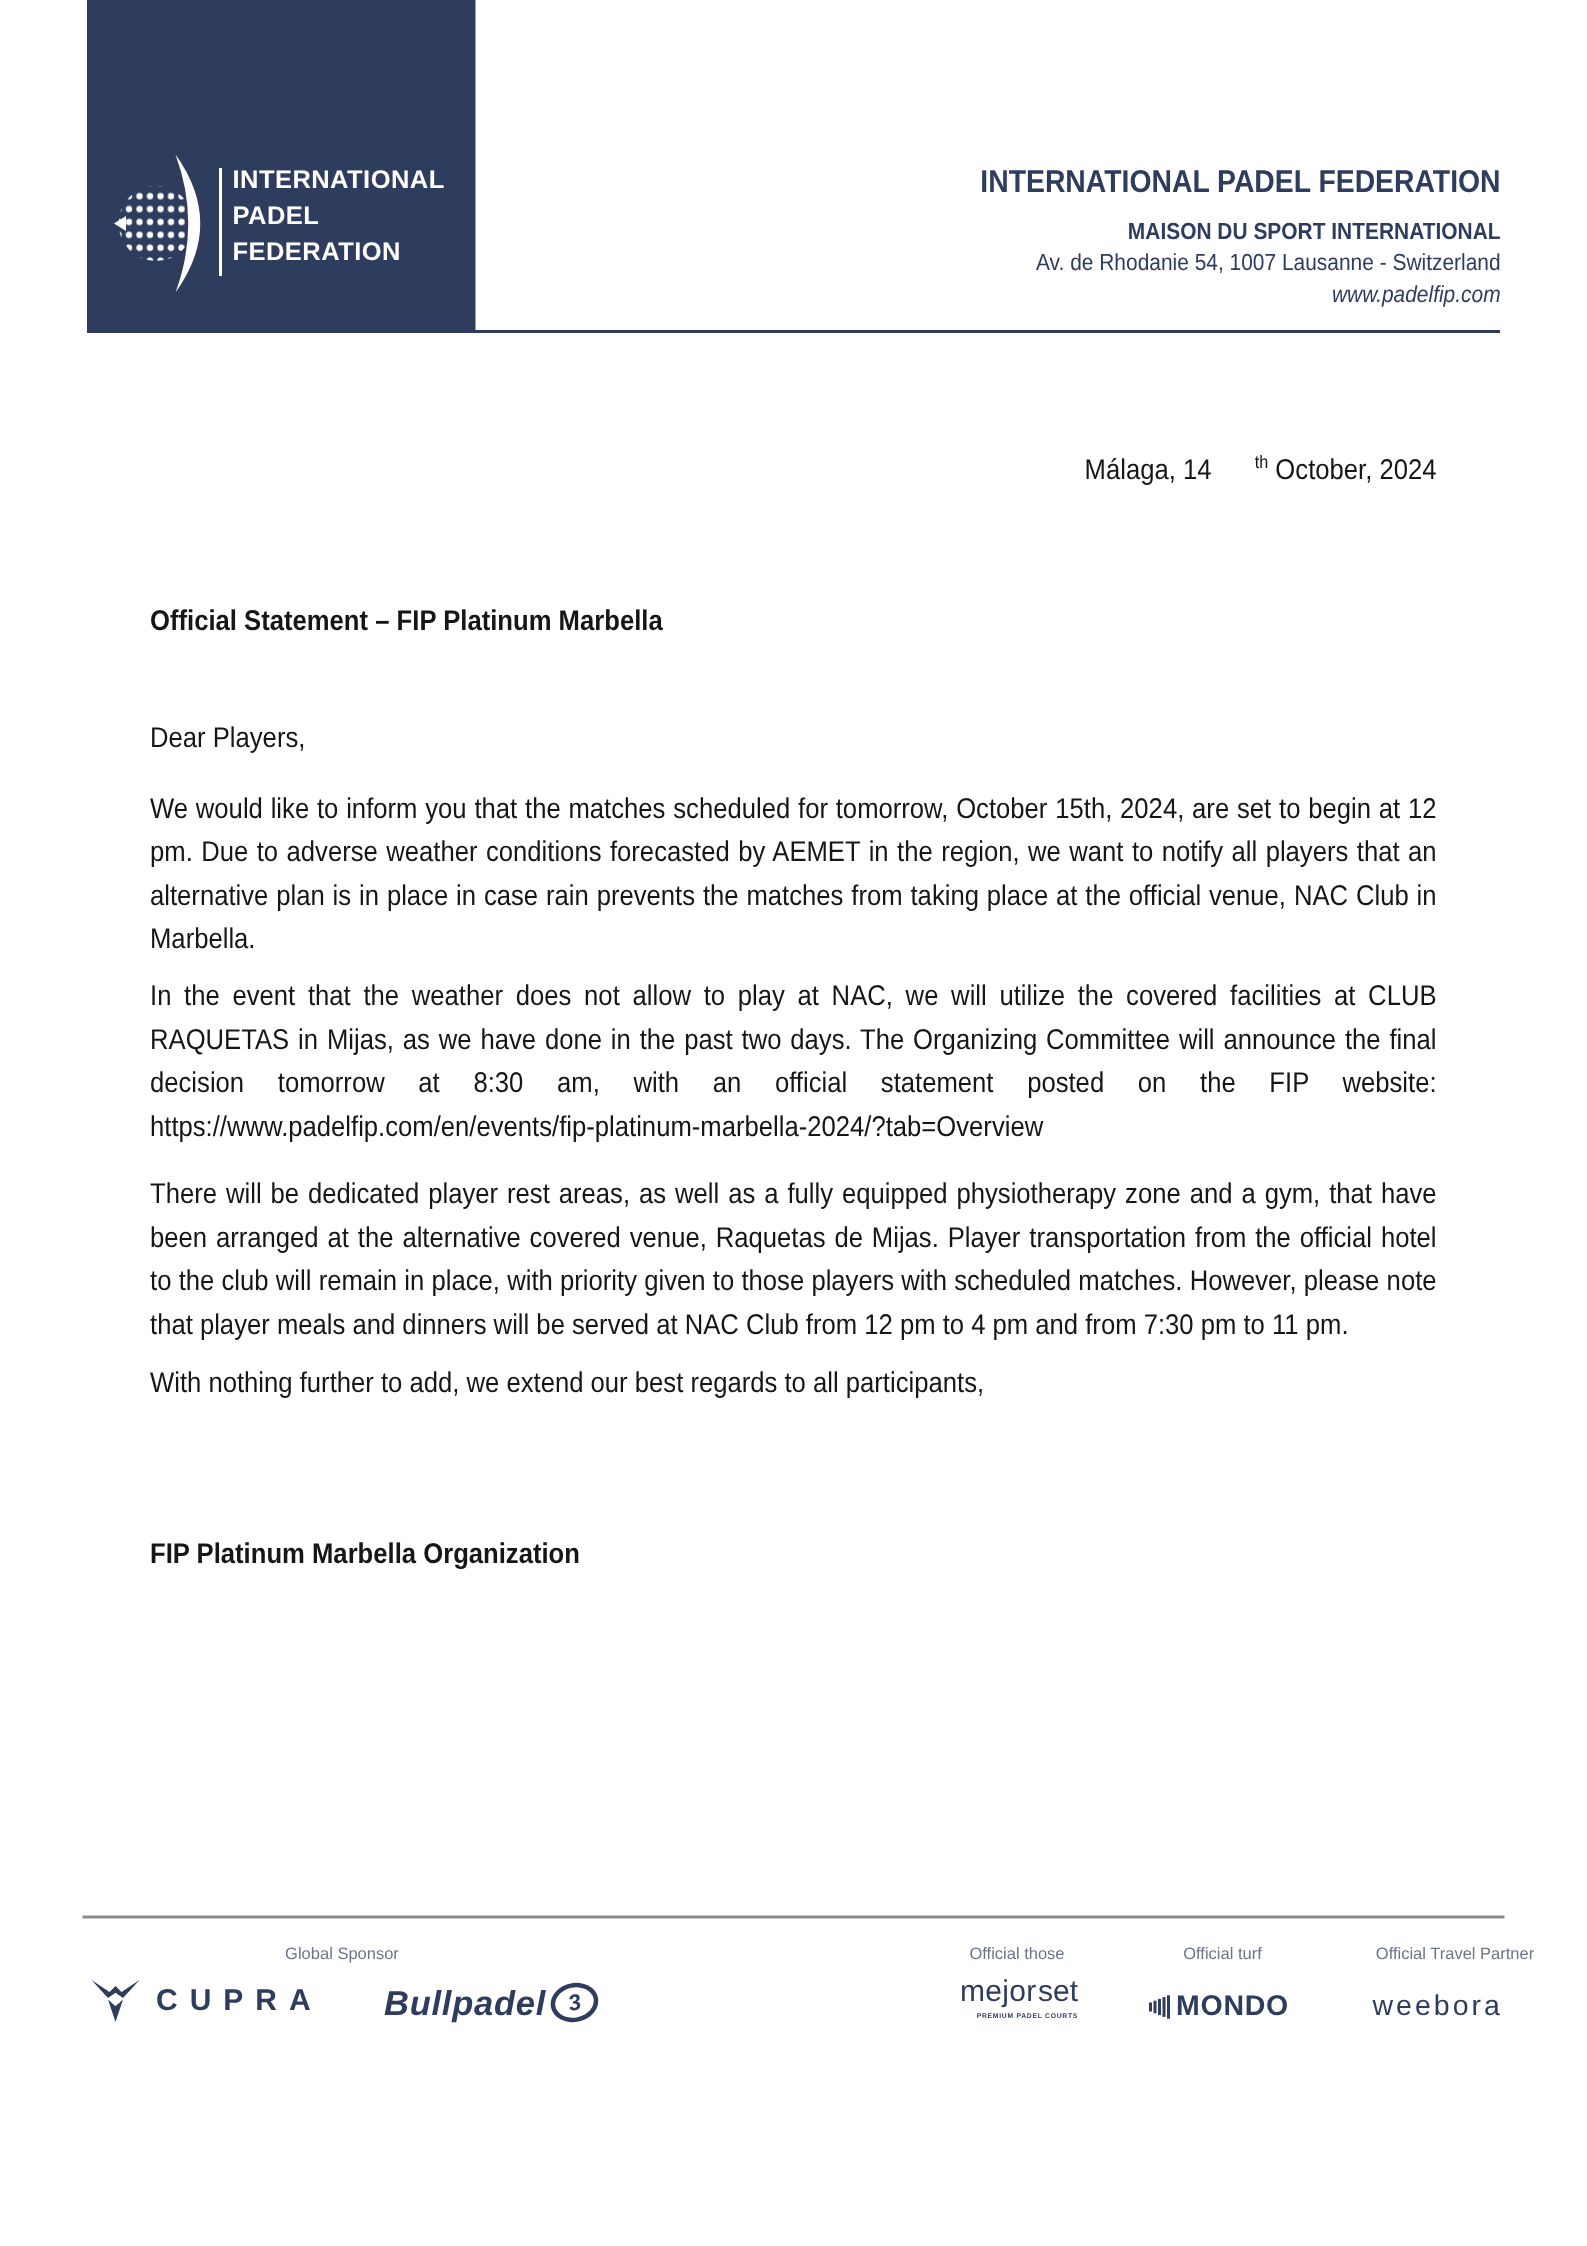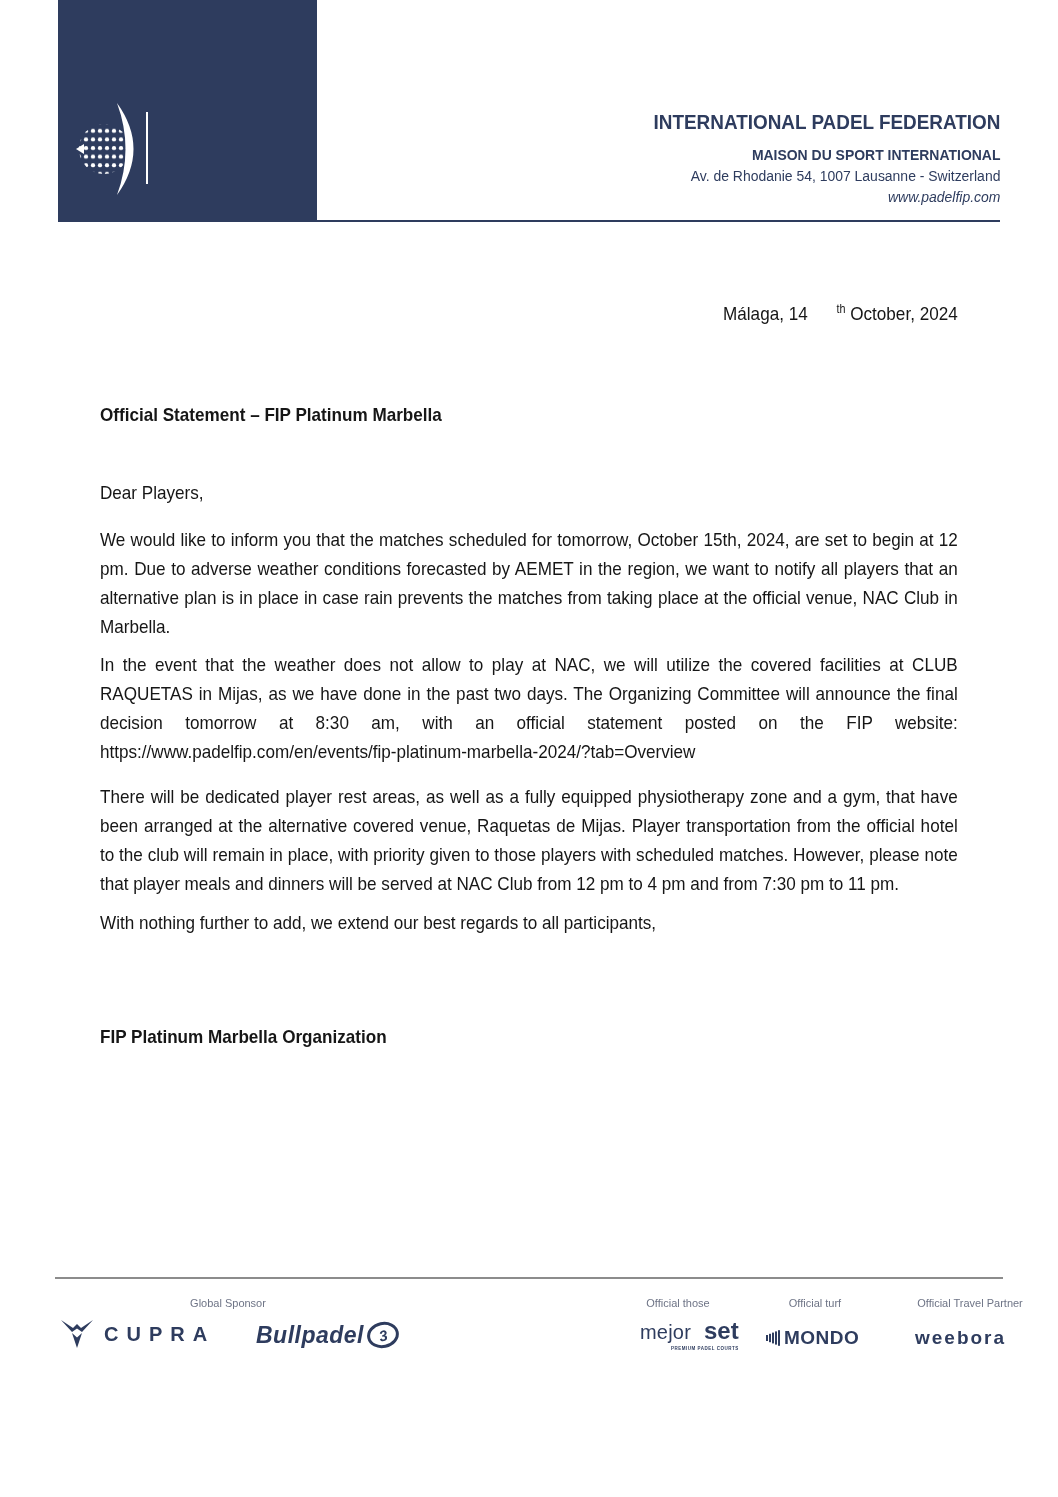--- a/index.html
+++ b/index.html
@@ -46,43 +46,48 @@
   .flabel.l4 { left:860px; }
 
   .logo { color:#2e3c5e; }
   .cupra { position:absolute; left:60px; top:1319px; display:flex; align-items:center; gap:10px; }
   .cupra-text { font-weight:bold; font-size:20px; letter-spacing:8px; }
   .bullpadel { position:absolute; left:256px; top:1322px; display:flex; align-items:flex-start; }
   .bp-text { font-weight:bold; font-style:italic; font-size:23px; letter-spacing:0.5px; }
   .bp-badge { display:inline-flex; align-items:center; justify-content:center; width:26px; height:20px; border:3px solid #2e3c5e; border-radius:50%; font-weight:bold; font-style:italic; font-size:15px; transform:rotate(-12deg); margin-left:3px; }
   .mejorset { position:absolute; left:640px; top:1317px; }
   .ms-mejor { font-size:20px; font-weight:500; letter-spacing:0.2px; }
-  .ms-set { font-size:24px; font-weight:bold; margin-left:13px; }
+  .ms-set { font-size:20px; font-weight:normal; margin-left:1px; }
   .ms-caption { font-size:4.5px; font-weight:bold; letter-spacing:0.5px; margin-top:1px; text-align:right; }
   .mondo { position:absolute; left:766px; top:1327px; display:flex; align-items:center; gap:3px; }
   .mondo-text { font-weight:bold; font-size:19px; letter-spacing:0.5px; }
-  .weebora { position:absolute; left:915px; top:1327px; font-weight:bold; font-size:19px; letter-spacing:2px; }
+  .weebora { position:absolute; left:915px; top:1327px; font-weight:normal; font-size:19px; letter-spacing:2px; }
 </style>
 </head>
 <body>
 
 <div class="page">
 
   <div class="brand-block">
     <svg class="brand-mark" width="70" height="94" viewBox="0 0 70 94">
       <defs>
         <pattern id="dotgrid" width="7" height="8.6" patternUnits="userSpaceOnUse">
           <circle cx="3" cy="3" r="2.1" fill="#ffffff"></circle>
         </pattern>
       </defs>
       <circle cx="28" cy="47" r="25" fill="url(#dotgrid)"></circle>
       <polygon points="0,47 8,42 8,52" fill="#ffffff"></polygon>
       <path d="M41 1 Q74 47 41 93 Q58 47 41 1 Z" fill="#ffffff"></path>
     </svg>
     <div class="brand-sep"></div>
+    <div class="brand-text">
+      <div>INTERNATIONAL</div>
+      <div>PADEL</div>
+      <div>FEDERATION</div>
+    </div>
   </div>
 
   <div class="header-rule"></div>
 
   <div class="header-right">
     <div class="org">INTERNATIONAL PADEL FEDERATION</div>
     <div class="bldg">MAISON DU SPORT INTERNATIONAL</div>
     <div class="addr">Av. de Rhodanie 54, 1007 Lausanne - Switzerland</div>
     <div class="site">www.padelfip.com</div>
   </div>

